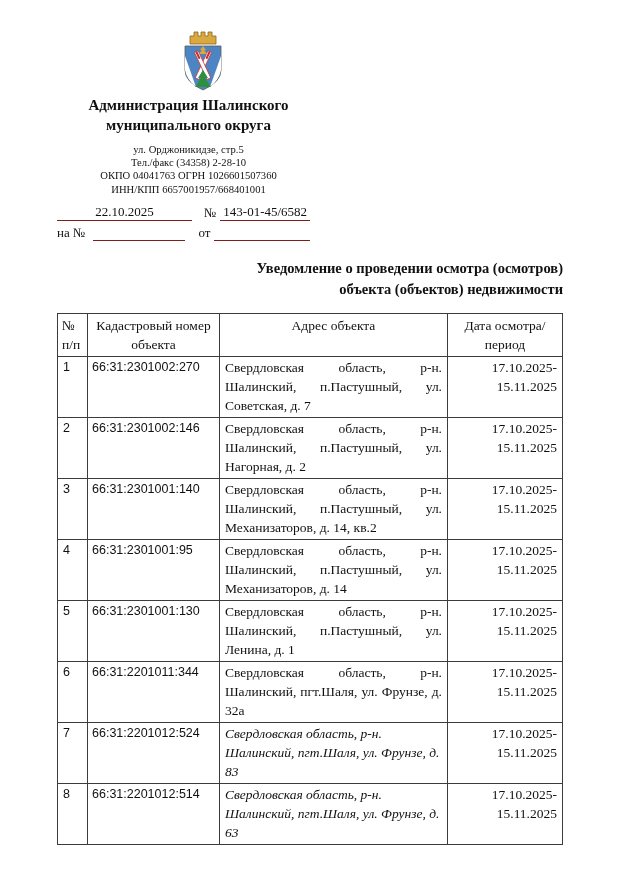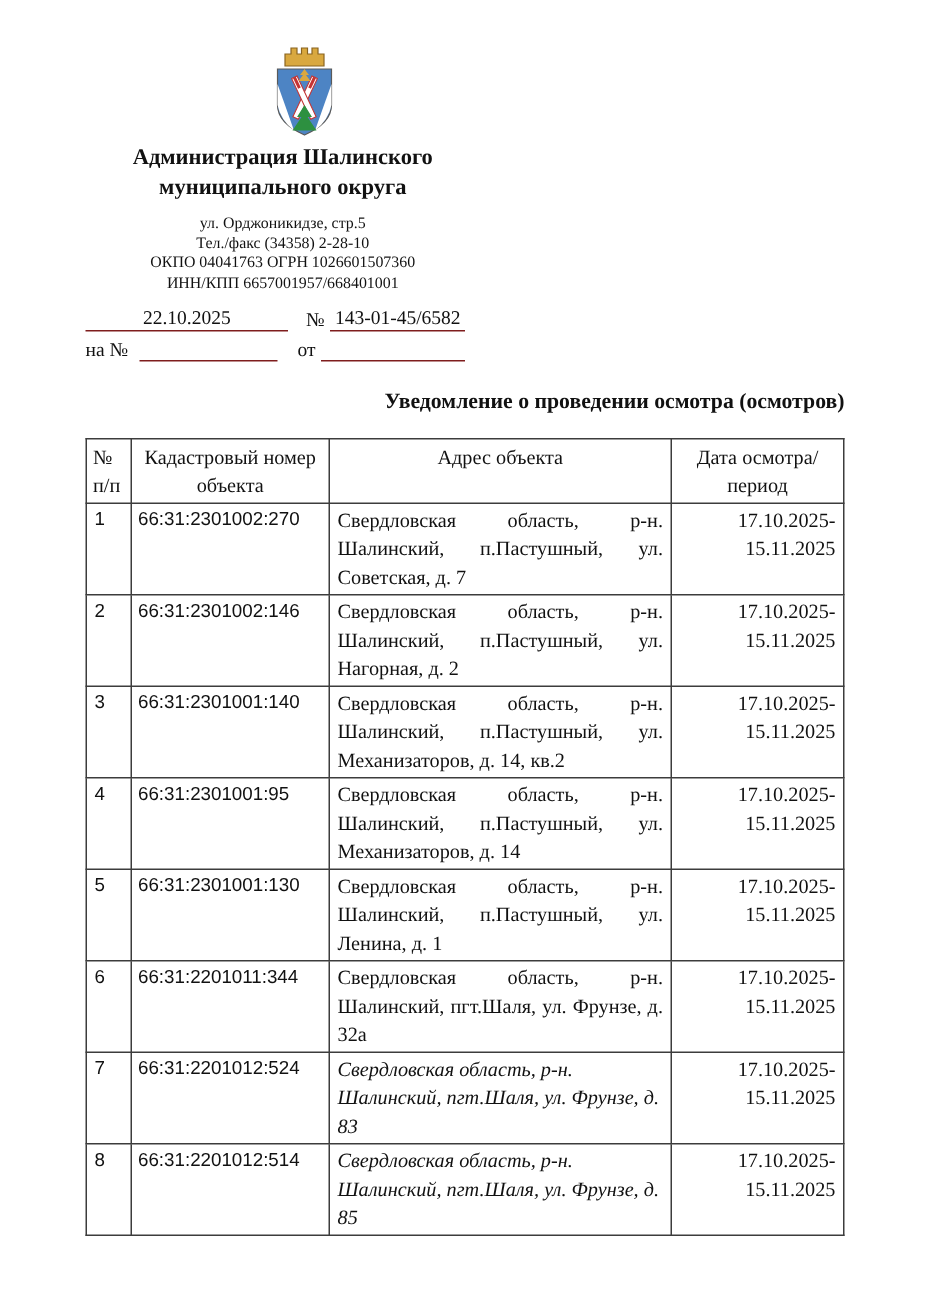--- a/index.html
+++ b/index.html
@@ -94,20 +94,21 @@
     <div class="ref-row">
       <span class="ref-lbl">на №</span>
       <span class="u u-reply"></span>
       <span class="ref-lbl ot-lbl">от</span>
       <span class="u u-from"></span>
     </div>
   </div>
 
   <div class="doc-title">
     <div>Уведомление о проведении осмотра (осмотров)</div>
+    <div>объекта (объектов) недвижимости</div>
   </div>
 
   <table class="objects">
     <colgroup>
       <col class="c-num">
         <col class="c-cad">
         <col class="c-addr">
         <col class="c-date">
     </colgroup>
     <thead>
@@ -157,19 +158,19 @@
       </tr>
       <tr>
         <td class="num">7</td>
         <td class="cad">66:31:2201012:524</td>
         <td class="addr left">Свердловская область, р-н. Шалинский, пгт.Шаля, ул. Фрунзе, д. 83</td>
         <td class="date">17.10.2025-15.11.2025</td>
       </tr>
       <tr>
         <td class="num">8</td>
         <td class="cad">66:31:2201012:514</td>
-        <td class="addr left">Свердловская область, р-н. Шалинский, пгт.Шаля, ул. Фрунзе, д. 85</td>
+        <td class="addr left">Свердловская область, р-н. Шалинский, пгт.Шаля, ул. Фрунзе, д. 63</td>
         <td class="date">17.10.2025-15.11.2025</td>
       </tr>
     </tbody>
   </table>
 
 </div>
 
 </body></html>

